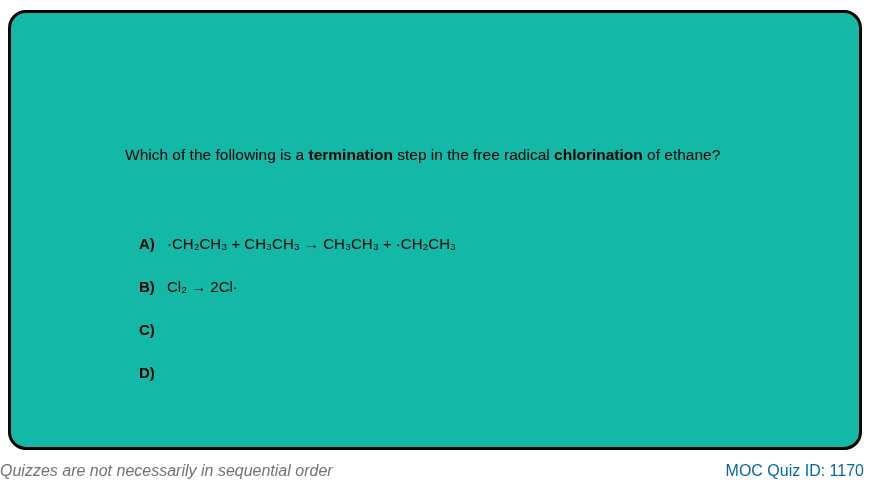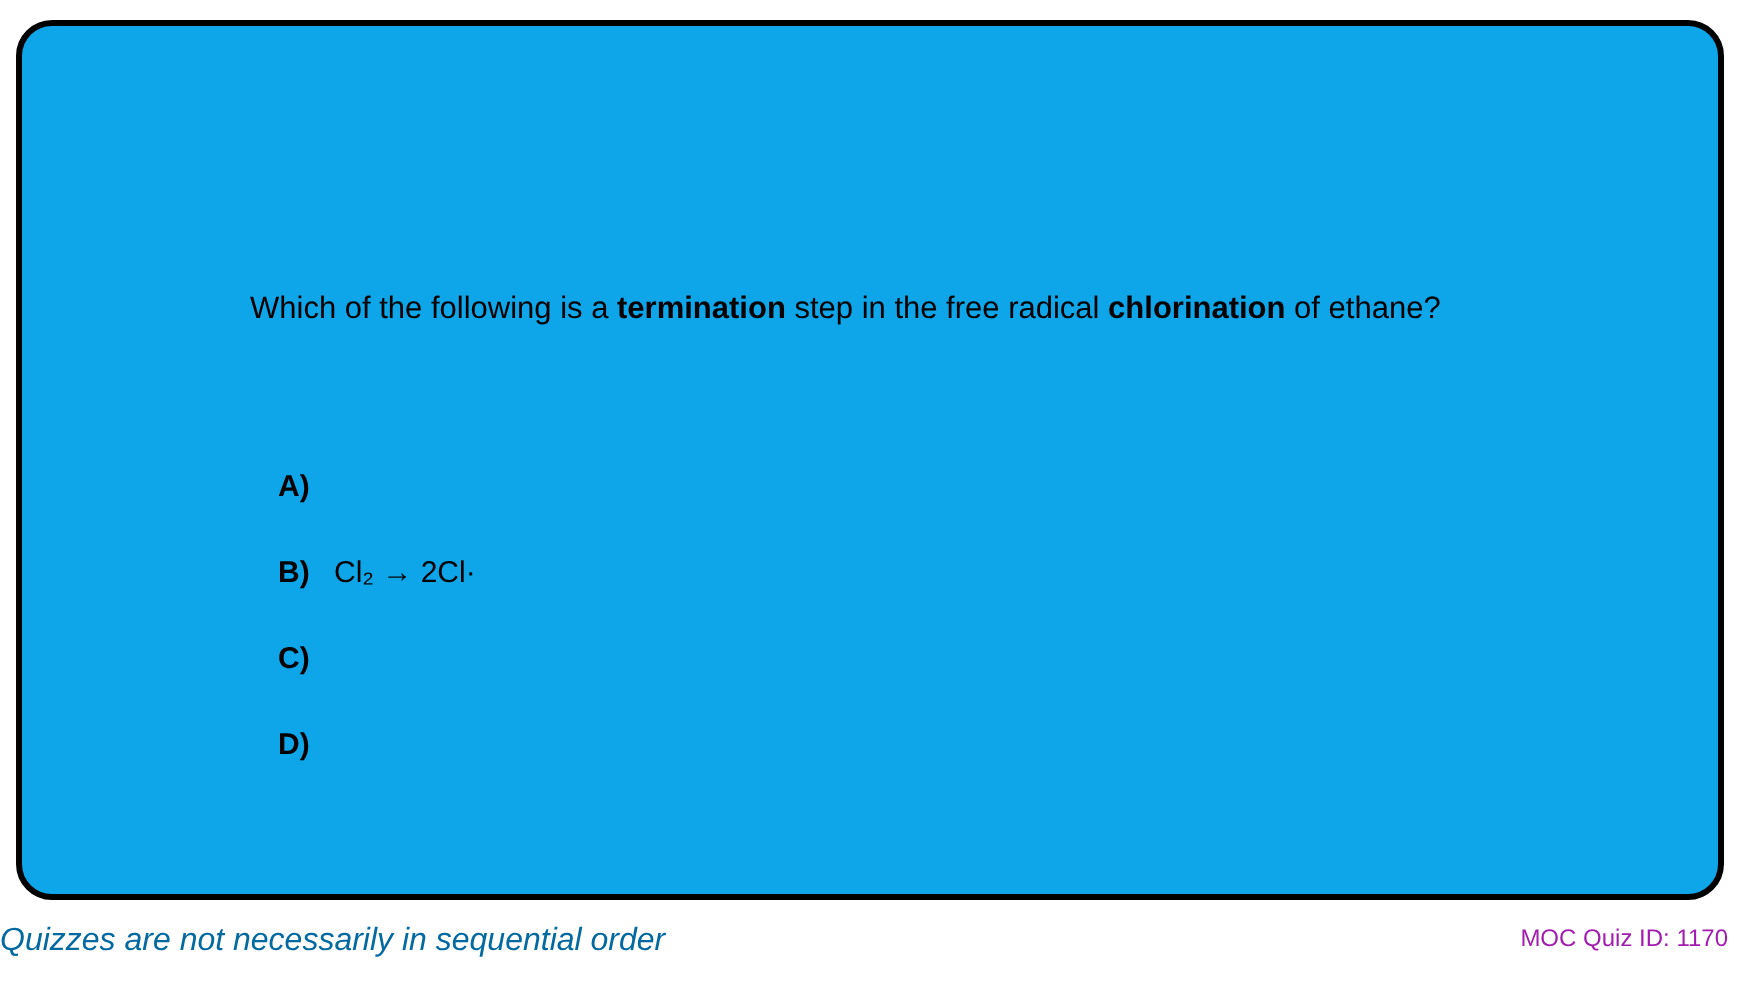--- a/index.html
+++ b/index.html
@@ -14,21 +14,21 @@
     overflow: hidden;
   }
   .slide {
     position: absolute;
     left: 8px;
     top: 10px;
     width: 854px;
     height: 440px;
     border: 3px solid #000000;
     border-radius: 18px;
-    background: #0ea5e9;
+    background: #14b8a6;
     box-sizing: border-box;
   }
   .question {
     position: absolute;
     left: 114px;
     top: 130px;
     width: 620px;
     font-size: 15.5px;
     line-height: 1.5;
     color: #000000;
@@ -54,45 +54,46 @@
   }
   .choice-text {
     white-space: nowrap;
   }
   .footer-left {
     position: absolute;
     left: 0px;
     top: 462px;
     font-size: 16px;
     font-style: italic;
-    color: #0369a1;
+    color: #737373;
     font-family: "Liberation Sans", sans-serif;
   }
   .footer-right {
     position: absolute;
     right: 8px;
     top: 462px;
-    font-size: 12px;
-    color: #a21caf;
+    font-size: 16px;
+    color: #0369a1;
     font-family: "Liberation Sans", sans-serif;
   }
 </style>
 </head>
 <body>
 
 <div class="slide">
 
   <div class="question">
     <span>Which of the following is a </span><b>termination</b><span> step in the free radical </span><b>chlorination</b><span> of ethane?</span>
   </div>
 
   <div class="choices">
 
     <div class="choice">
       <span class="choice-letter">A)</span>
+      <span class="choice-text">·CH₂CH₃ + CH₃CH₃ → CH₃CH₃ + ·CH₂CH₃</span>
     </div>
 
     <div class="choice">
       <span class="choice-letter">B)</span>
       <span class="choice-text">Cl₂ → 2Cl·</span>
     </div>
 
     <div class="choice">
       <span class="choice-letter">C)</span>
     </div>

